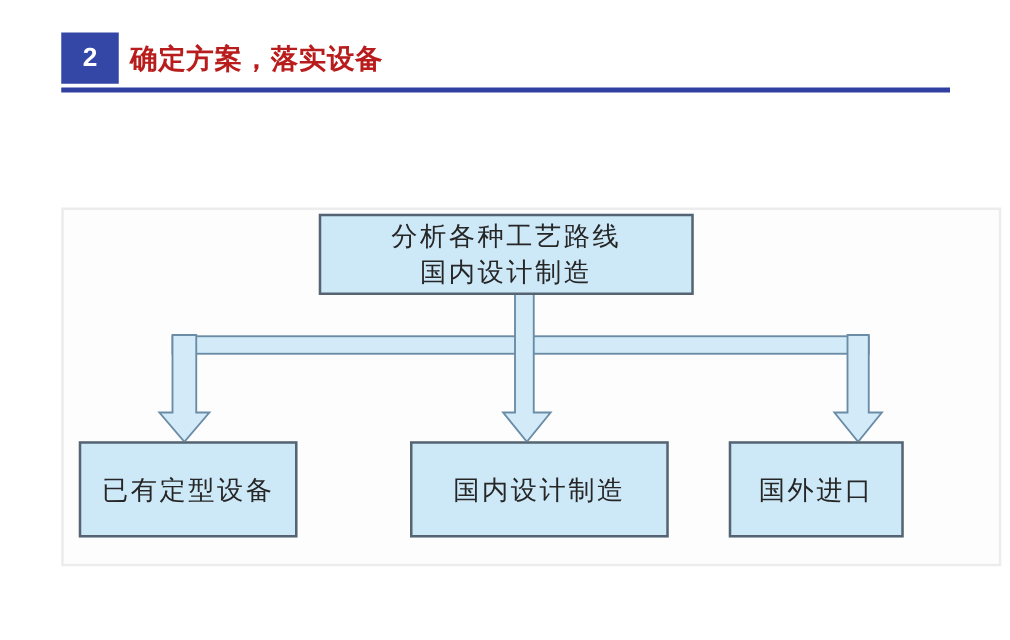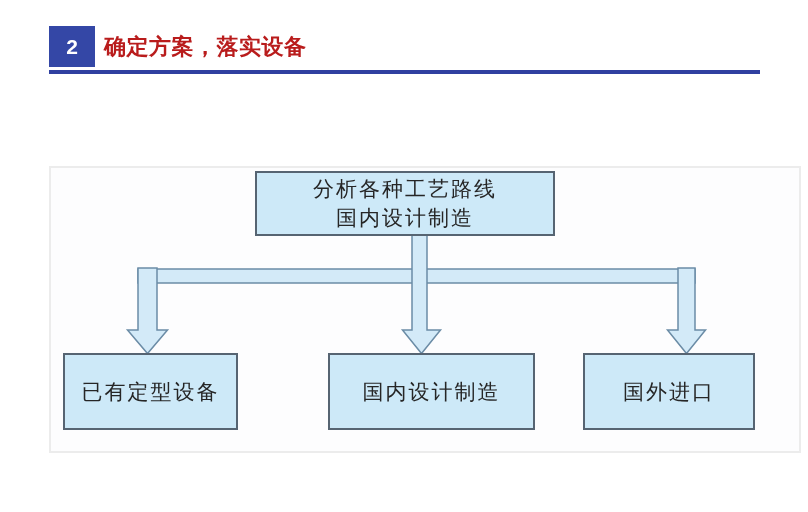--- a/index.html
+++ b/index.html
@@ -61,21 +61,21 @@
     width: 300px; height: 65px;
     font-size: 21px; line-height: 29px; font-family: Liberation Serif, serif;
   }
   .leaf-box {
     top: 185px; height: 77px;
     font-size: 21px;
     text-align: right;
   }
   .leaf-0 { left: 12px;  width: 175px; }
   .leaf-1 { left: 277px; width: 207px; }
-  .leaf-2 { left: 532px; width: 172px; }
+  .leaf-2 { left: 532px; width: 140px; }
 </style>
 </head>
 <body>
 
 <div class="header-number">2</div>
 <div class="header-title">确定方案，落实设备</div>
 <div class="header-rule"></div>
 
 <div class="panel">
 

